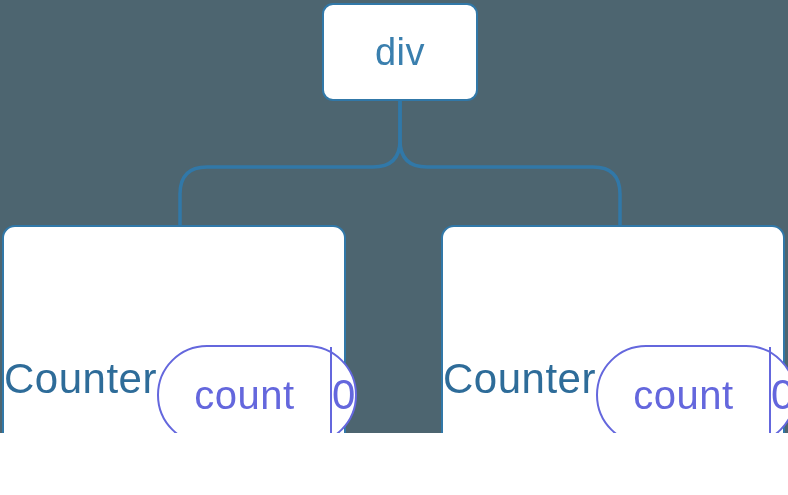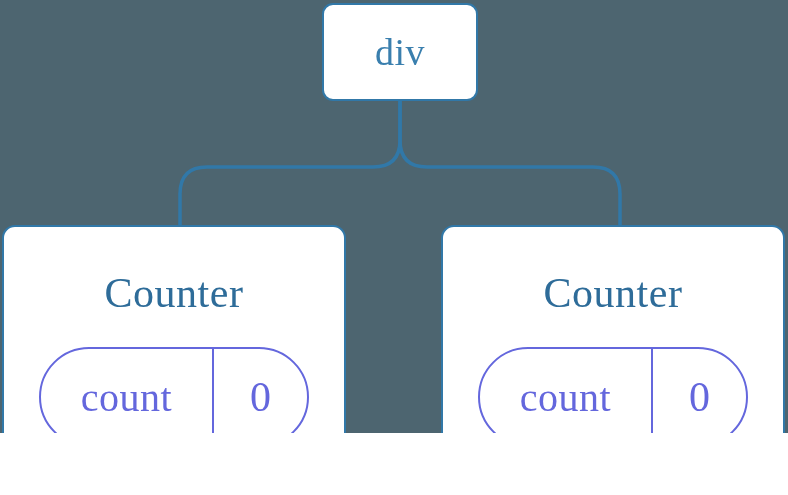--- a/index.html
+++ b/index.html
@@ -6,21 +6,20 @@
     margin: 0;
     padding: 0;
     font-family: "Liberation Sans", sans-serif;
   }
   .stage {
     position: relative;
     width: 788px;
     height: 433px;
     background: var(--background, #4d6570);
     overflow: hidden;
-    font-family: Liberation Serif, serif;
   }
   .connector {
     position: absolute;
     left: 0;
     top: 0;
     width: 788px;
     height: 495px;
   }
   .node-root {
     position: absolute;
@@ -44,21 +43,21 @@
   .card {
     position: absolute;
     top: 225px;
     width: 344px;
     height: 264px;
     background: var(--node-fill, #fff);
     border: 2.5px solid var(--node-border, #3178a8);
     border-radius: 13px;
     box-sizing: border-box;
     display: flex;
-    flex-direction: column;
+    flex-direction: row;
     align-items: center;
     padding-top: 44px;
   }
   .card-left  { left: 2px;  }
   .card-right { left: 441px; }
   .card-title {
     font-size: 42px;
     font-weight: 500;
     line-height: 1.05;
     color: var(--component-title, #2e6c99);

